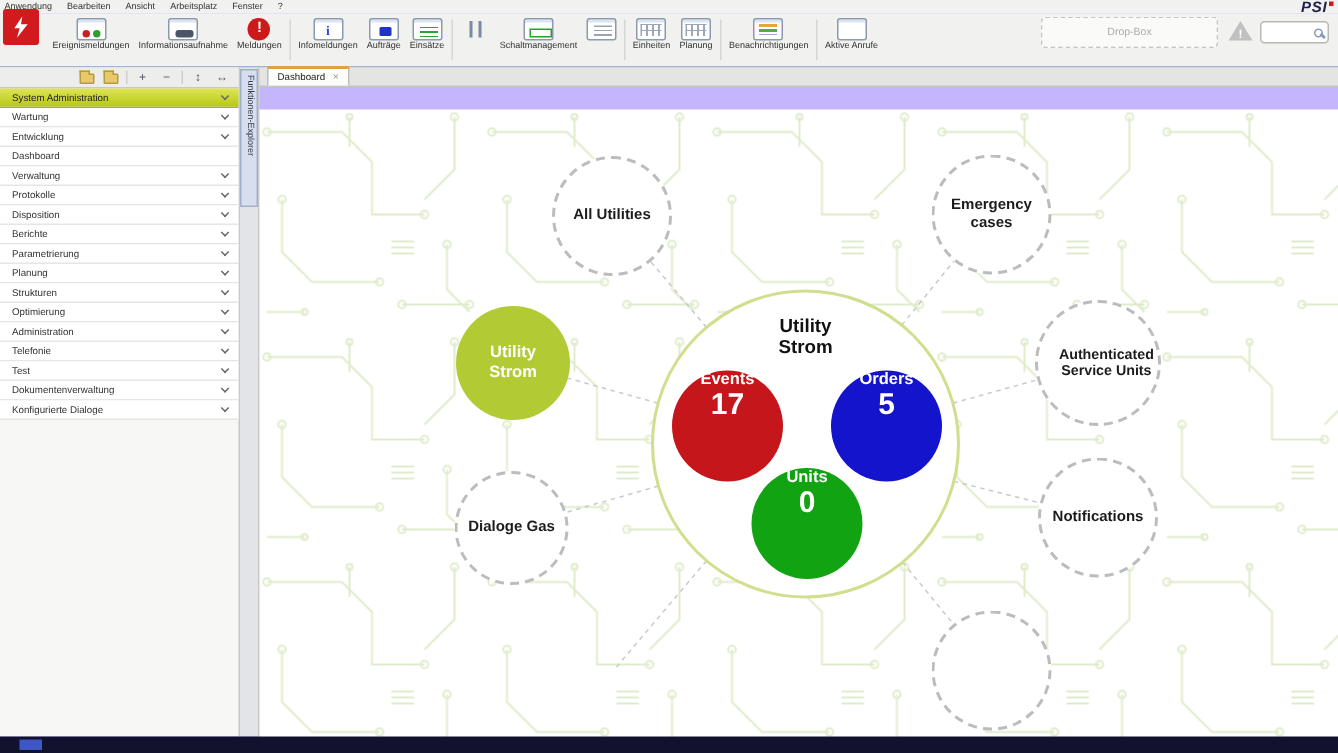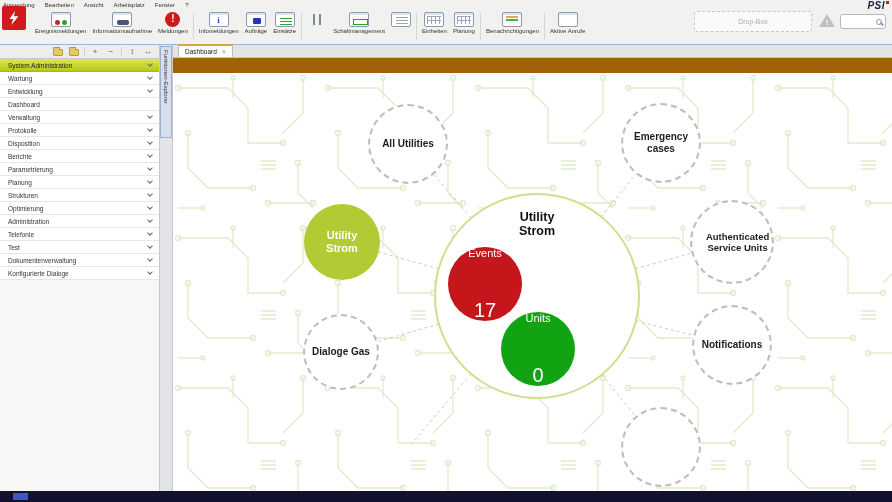--- a/index.html
+++ b/index.html
@@ -1,20 +1,20 @@
 <!DOCTYPE html>
 <html><head>
 <meta charset="utf-8">
 <style>
   * { box-sizing: border-box; }
   html,body { margin:0; padding:0; }
   body { font-family:"Liberation Sans","DejaVu Sans",sans-serif; }
   button { border:0; background:none; padding:0; font:inherit; color:inherit; cursor:default; }
 
-  #app { position:relative; width:892px; height:502px; background:#a16207; overflow:hidden;padding-left:28px; }
+  #app { position:relative; width:892px; height:502px; background:#c4b5fd; overflow:hidden;padding-left:28px; }
 
   
   .menubar { position:absolute; left:0; top:0; width:100%; height:9px; background:#f1f1ef;
              display:flex; align-items:center; gap:10px; padding-left:3px; font-size:6px; color:#333; }
   .menubar span { white-space:nowrap; }
 
   .applogo { position:absolute; left:2px; top:6px; width:24px; height:24px; background:#d11a1e;
              border-radius:2px; z-index:6; display:flex; align-items:center; justify-content:center; }
 
   .brand { position:absolute; right:3px; top:0; z-index:6; font-size:10px; font-weight:bold;
@@ -104,22 +104,22 @@
   .n-gas       { left:130px; top:241px; width:76px; height:76px; }
   .n-notif     { left:519px; top:232px; width:80px; height:80px; }
   .n-wasser    { left:194px; top:332px; width:84px; height:84px; font-size:11px; }
   .n-empty     { left:448px; top:334px; width:80px; height:80px; }
 
   .hub { position:absolute; left:261px; top:120px; width:206px; height:206px; border-radius:50%;
          background:#fff; border:2px solid #cfdf8e; z-index:3; }
   .hub-title { margin-top:15px; text-align:center; font-weight:bold; font-size:12.5px; color:#111; line-height:1.15; }
   .hub-t1 { width:70px; margin:0 auto; }
   .hub-sub { text-align:center; font-weight:bold; font-size:11.5px; color:#111; }
-  .metric { position:absolute; width:74px; height:74px; border-radius:50%; color:#fff; font-weight:normal;
-            display:flex; flex-direction:column; align-items:center; justify-content:space-between; z-index:4; }
+  .metric { position:absolute; width:74px; height:74px; border-radius:50%; color:#fff; font-weight:bold;
+            display:flex; flex-direction:column; align-items:center; justify-content:flex-start; z-index:4; }
   .m-events { left:12px;  top:52px;  background:#c5161c; }
   .m-orders { left:118px; top:52px;  background:#1414cc; }
   .m-jobs   { left:65px;  top:117px; background:#12a312; }
   .m-label { font-size:11px; }
   .m-value { font-size:20px; line-height:1.1; }
 
   .statusbar { position:absolute; left:0; bottom:0; width:100%; height:11px; background:#12122e; }
   .status-chip { position:absolute; left:13px; top:2px; width:15px; height:7px; background:#3f57c4; }
 </style>
 </head>
@@ -382,20 +382,24 @@
         </div>
 
       <div class="hub">
         <div class="hub-title">
             <div class="hub-t1">Utility Strom</div>
           </div>
         <div class="metric m-events">
           <span class="m-label">Events</span>
           <span class="m-value">17</span>
         </div>
+        <div class="metric m-orders">
+          <span class="m-label">Orders</span>
+          <span class="m-value">5</span>
+        </div>
         <div class="metric m-jobs">
           <span class="m-label">Units</span>
           <span class="m-value">0</span>
         </div>
       </div>
     </div>
   </div>
 
   <div class="statusbar">
     <span class="status-chip"></span>

